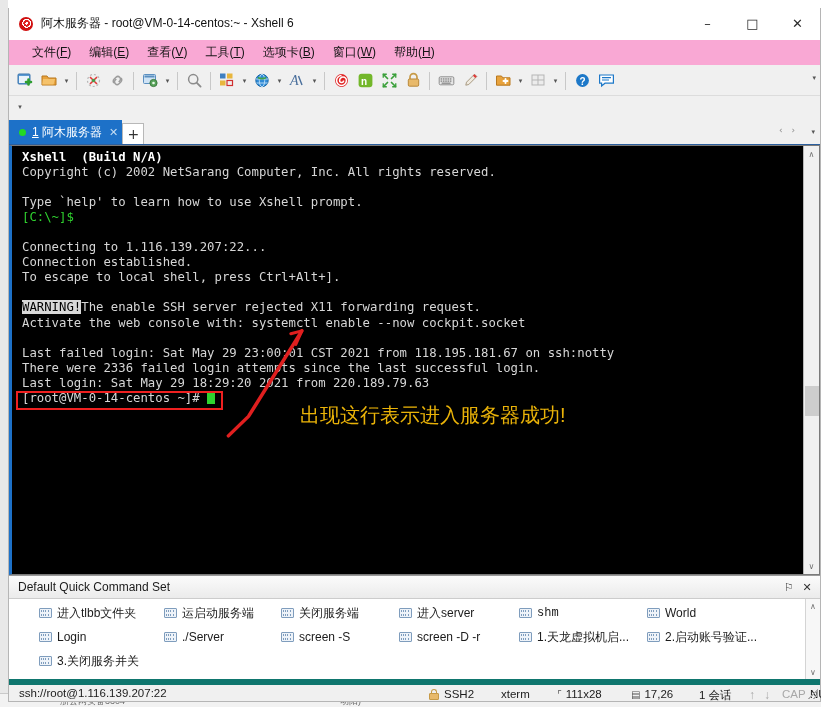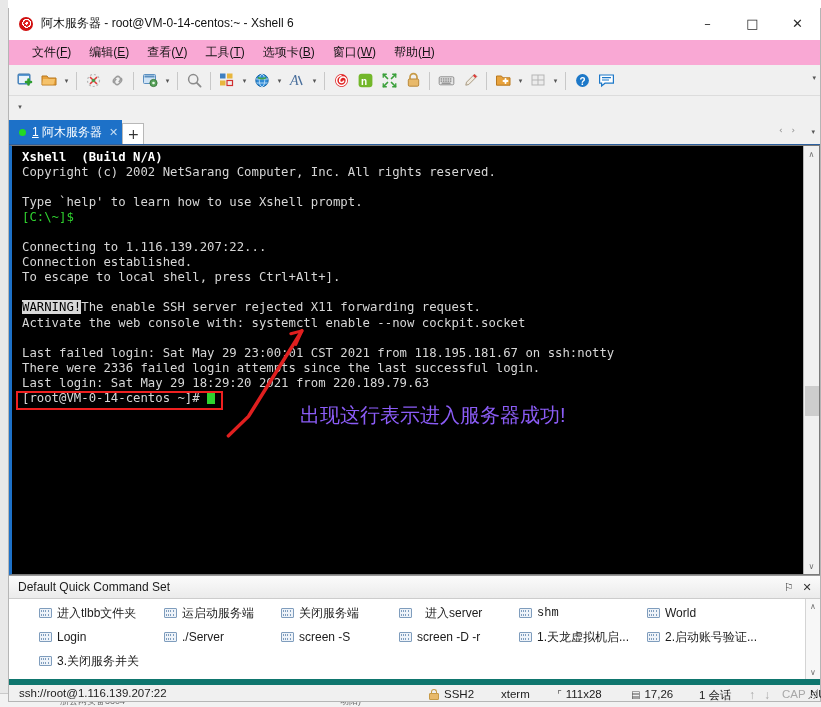--- a/index.html
+++ b/index.html
@@ -260,21 +260,21 @@
   }
   #annotation-svg {
     position: absolute; left: 0; top: 0;
     width: 100%; height: 100%;
     pointer-events: none;
   }
   #annotation-text {
     position: absolute;
     left: 288px; top: 256px;
     font-size: 20px;
-    color: #8b5cf6;
+    color: #eab308;
     font-family: "Liberation Sans", sans-serif;
     white-space: nowrap;
     pointer-events: none;
   }
 
   
   #qc-panel {
     height: 104px; min-height: 104px;
     background: #ef4444;
     border-top: 1px solid #9a9a9a;
@@ -681,21 +681,21 @@
             <span>进入tlbb文件夹</span>
           </div>
         <div class="qc-item" style="left:155px; top:4px;">
             <span class="kbd-icon"></span>
             <span>运启动服务端</span>
           </div>
         <div class="qc-item" style="left:272px; top:4px;">
             <span class="kbd-icon"></span>
             <span>关闭服务端</span>
           </div>
-        <div class="qc-item" style="left:390px; top:4px;gap:8px;">
+        <div class="qc-item" style="left:390px; top:4px;">
             <span class="kbd-icon"></span>
             <span>进入server</span>
           </div>
         <div class="qc-item" style="left:510px; top:4px;font-family:Liberation Mono, monospace;">
             <span class="kbd-icon"></span>
             <span>shm</span>
           </div>
         <div class="qc-item" style="left:638px; top:4px;">
             <span class="kbd-icon"></span>
             <span>World</span>

